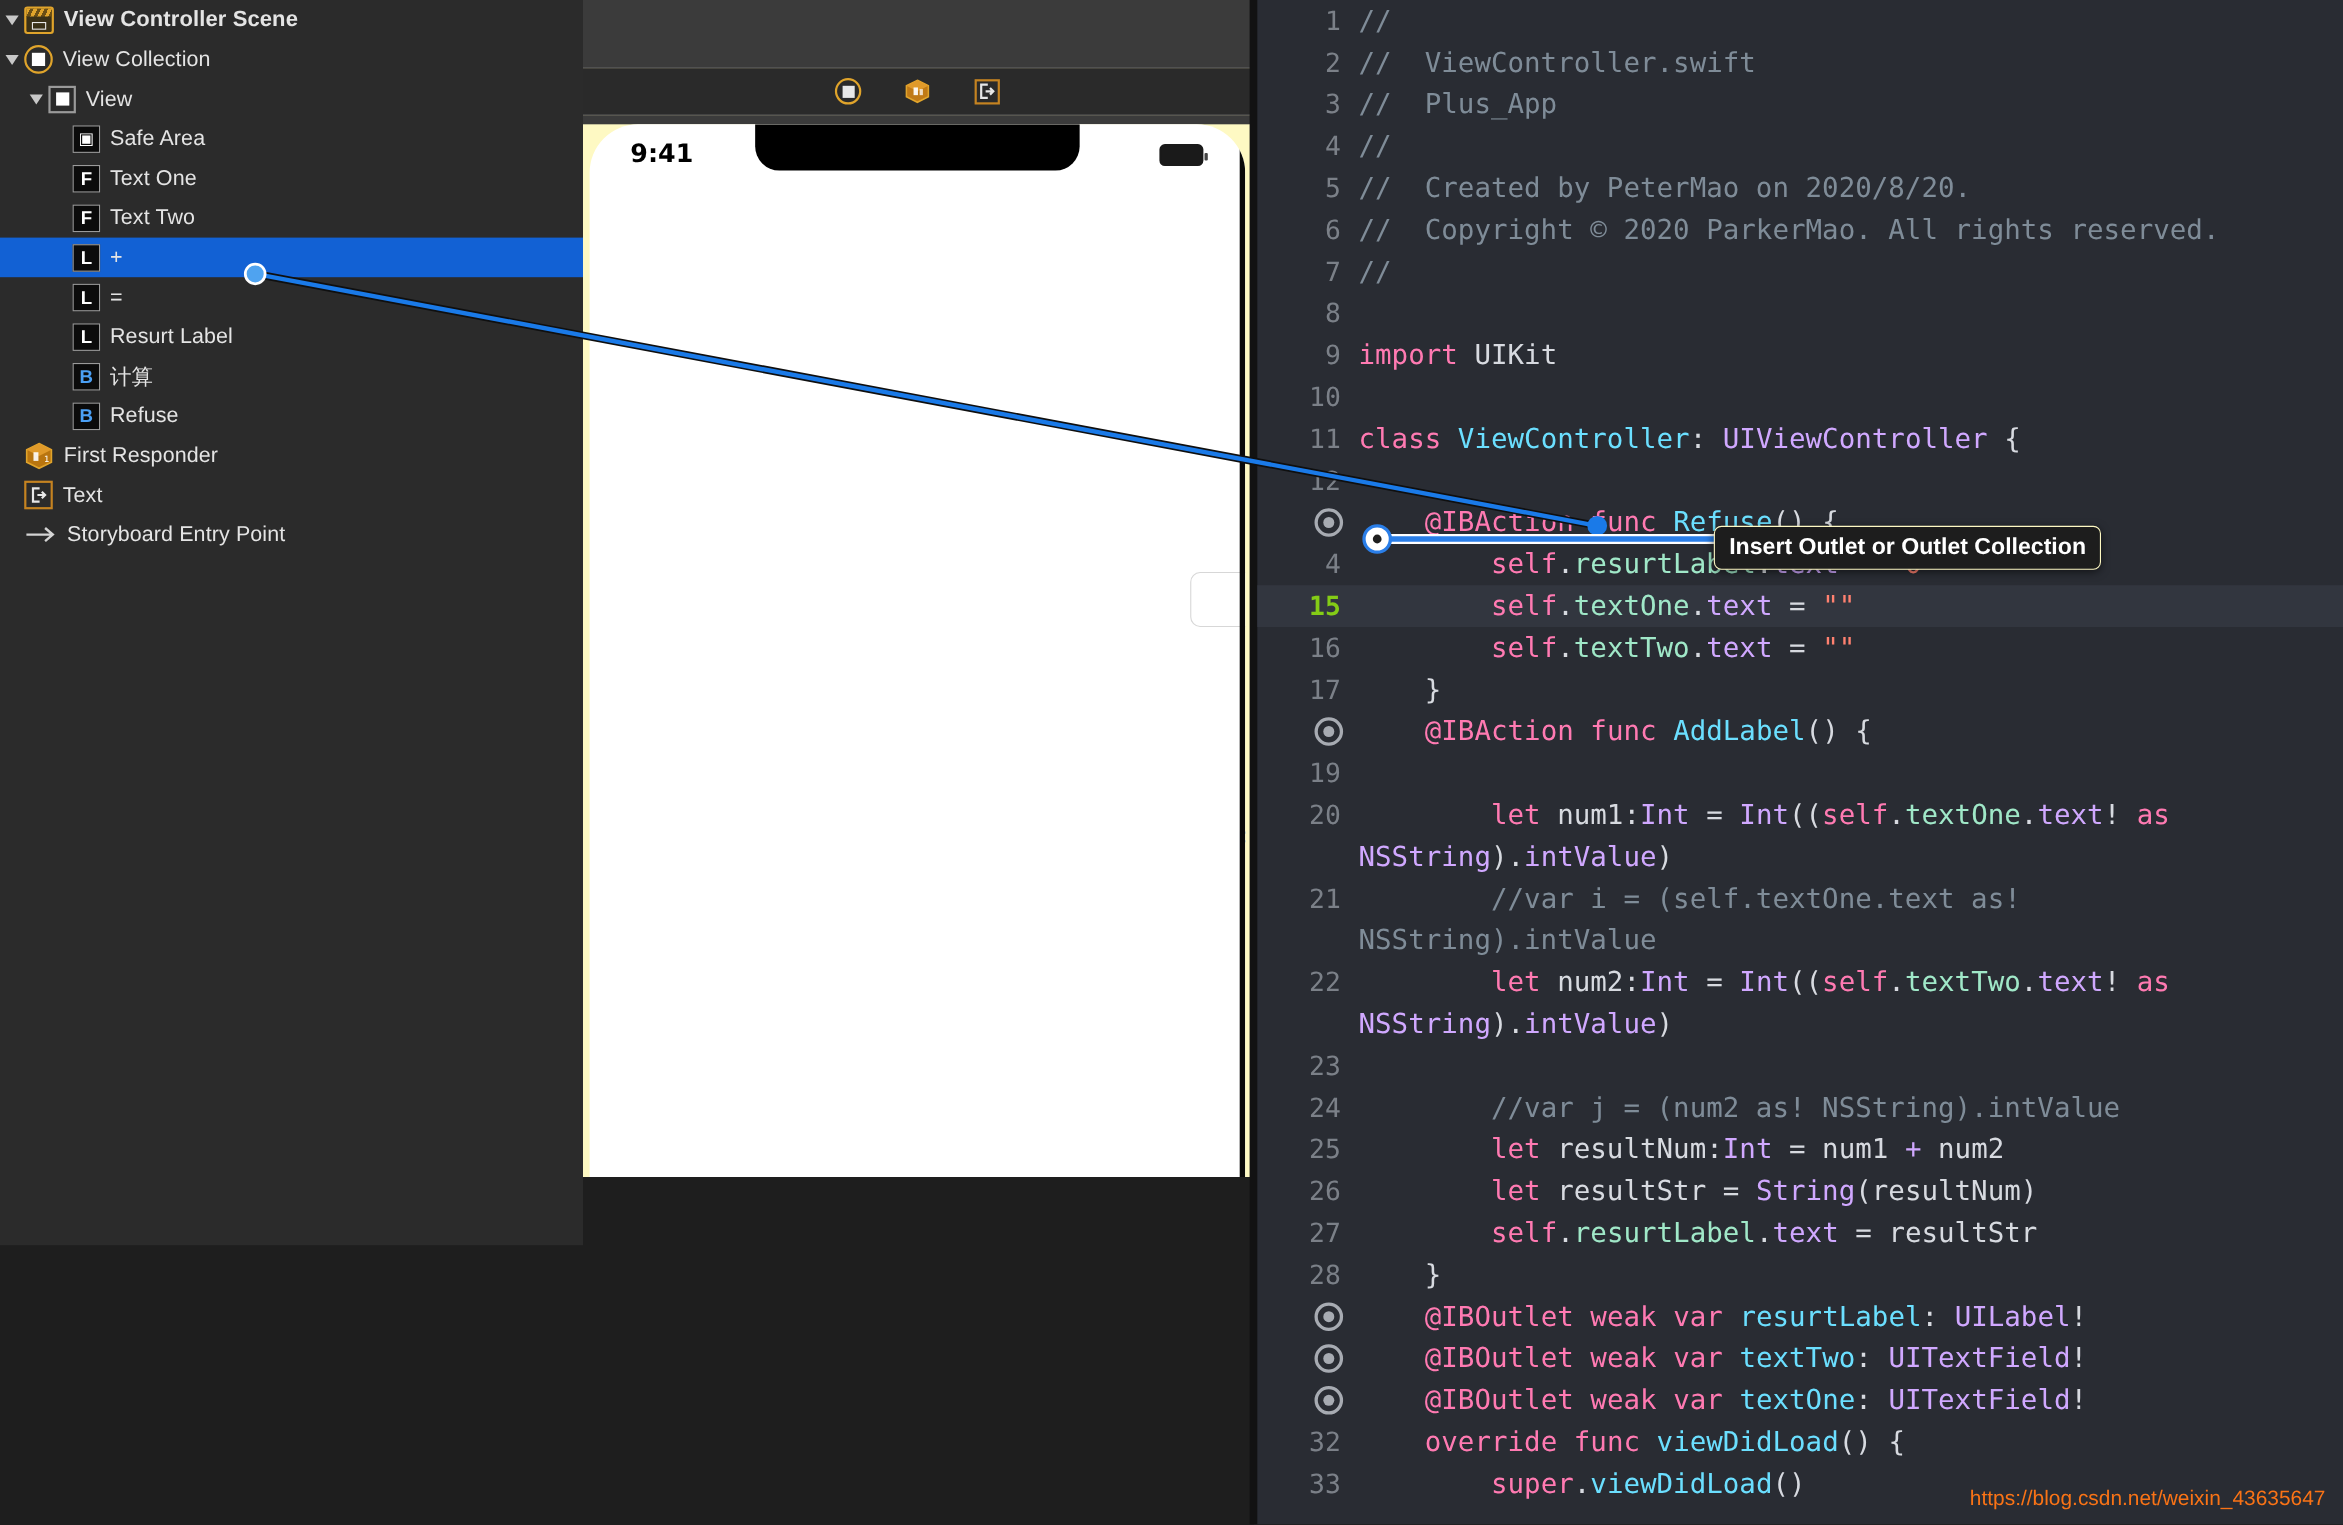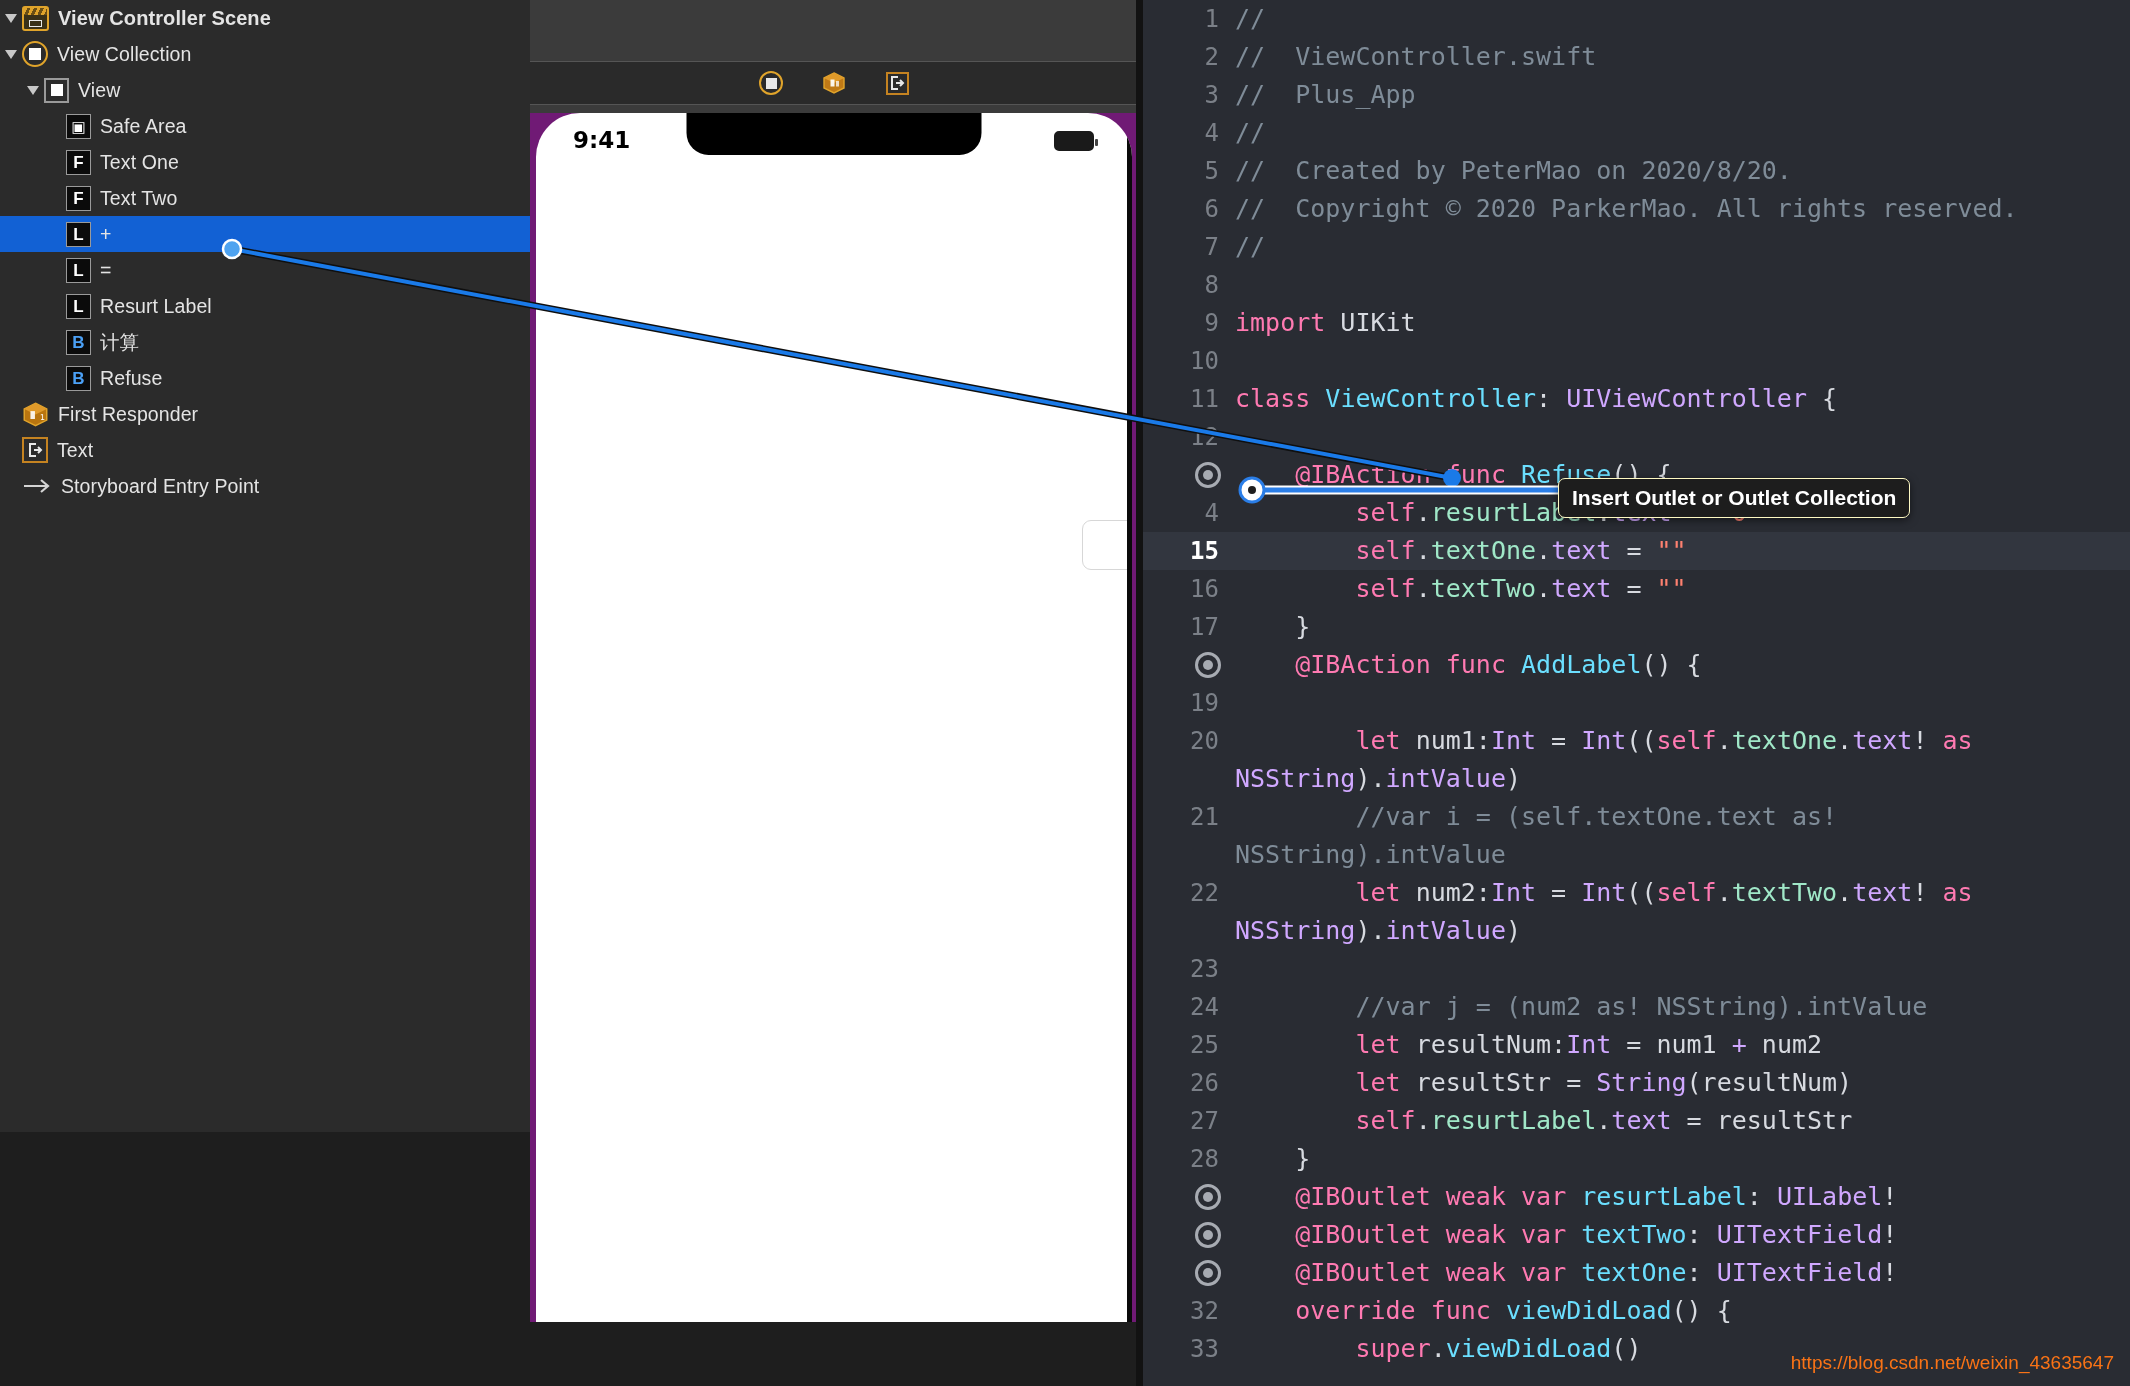--- a/index.html
+++ b/index.html
@@ -56,21 +56,21 @@
   .icon-vc i{width:12px;height:12px;background:#fff;display:block;}
   .icon-fr{width:27px;height:27px;flex:0 0 27px;margin-right:9px;}
   .icon-exit{
     width:26px;height:26px;flex:0 0 26px;margin-right:9px;
     border:2px solid #c58321;box-sizing:border-box;display:flex;align-items:center;justify-content:center;
   }
   .icon-arrow{width:30px;height:26px;flex:0 0 30px;margin-right:9px;display:flex;align-items:center;justify-content:center;}
 
   
   .canvasPane{
-    flex:0 0 608px;width:608px;height:1322px;background:#701a75;position:relative;overflow:hidden;
+    flex:0 0 608px;width:608px;height:1070px;background:#fef9c3;position:relative;overflow:hidden;
   }
   .cv-topstrip{position:absolute;left:0;top:0;width:608px;height:62px;background:#3b3b3b;
     border-bottom:1.5px solid #555;box-sizing:border-box;}
   .cv-toolbar{
     position:absolute;left:0;top:62px;width:608px;height:43px;background:#2a2a2a;
     border-bottom:1.5px solid #555;box-sizing:border-box;
     display:flex;align-items:center;justify-content:center;gap:37px;
   }
   .tb-ico{width:26px;height:26px;display:flex;align-items:center;justify-content:center;}
   .tb-circ{width:24px;height:24px;border-radius:50%;border:2.5px solid #e0a42b;box-sizing:border-box;
@@ -103,21 +103,21 @@
   .editor{flex:1 1 auto;height:1386px;background:#292c33;position:relative;overflow:hidden;}
   .gutterline{position:absolute;left:0;top:0;width:5px;height:1386px;background:#121212;}
   .codeWrap{position:absolute;left:5px;top:0;right:0;bottom:0;}
   .crow{display:flex;align-items:flex-start;position:relative;}
   .crow.hl{background:#32363f;}
   .cnum{
     flex:0 0 92px;text-align:right;padding-right:16px;box-sizing:border-box;
     color:#7b8088;font-size:24px;line-height:38px;font-family:"DejaVu Sans Mono","Liberation Mono",monospace;
     user-select:none;
   }
-  .crow.hl .cnum{color:#ffffff;font-weight:bold;}
+  .crow.hl .cnum{color:#84cc16;font-weight:bold;}
   .cgut{flex:0 0 92px;display:flex;align-items:flex-start;justify-content:flex-end;padding-right:14px;
     box-sizing:border-box;height:38px;}
   .gdot{width:26px;height:26px;border-radius:50%;border:3px solid #a7abb2;box-sizing:border-box;
     margin-top:6px;display:flex;align-items:center;justify-content:center;}
   .gdot i{width:10px;height:10px;border-radius:50%;background:#a7abb2;display:block;}
   .ccode{
     flex:1 1 auto;color:#d7dae0;font-size:25px;line-height:38px;white-space:pre-wrap;
     font-family:"DejaVu Sans Mono","Liberation Mono",monospace;padding-right:18px;
   }
   .cm{color:#7f8c98;font-style:normal;}

